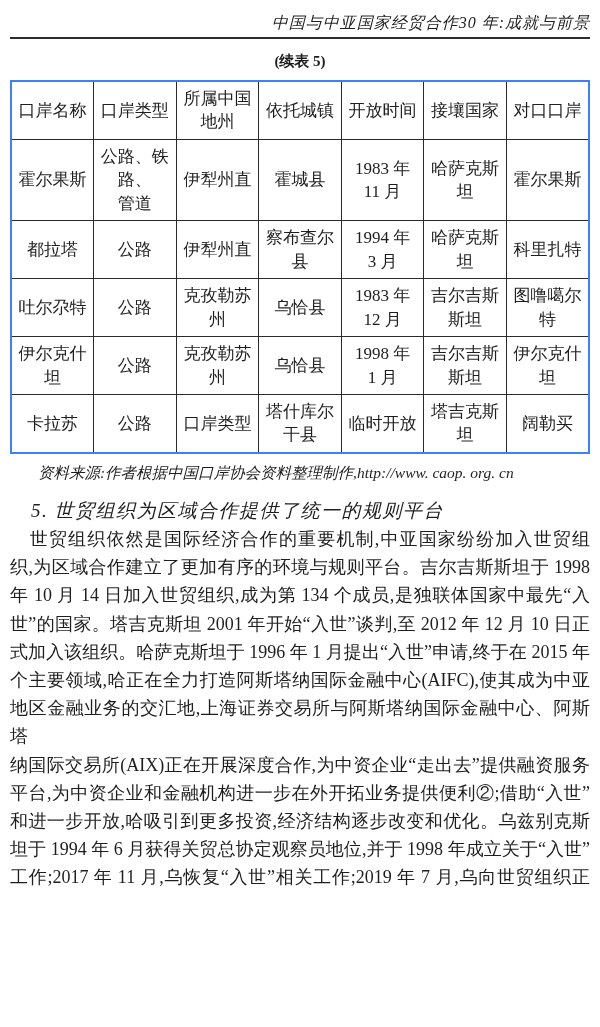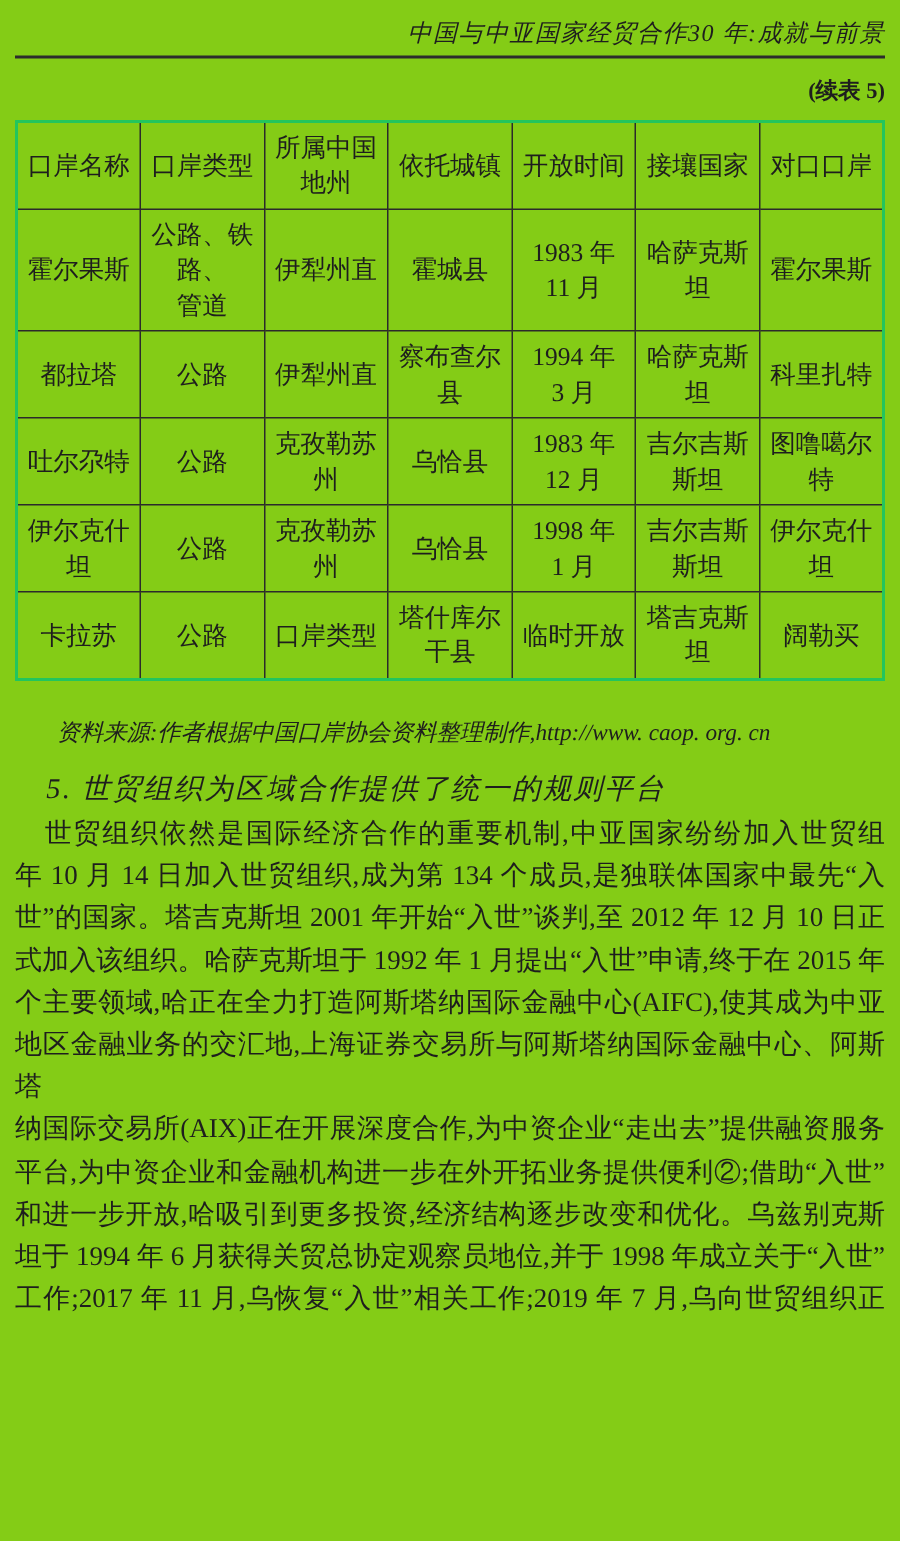--- a/index.html
+++ b/index.html
@@ -1,68 +1,68 @@
 <!DOCTYPE html>
 <html lang="zh"><head>
 <meta charset="utf-8">
 <style>
   * { margin: 0; padding: 0; box-sizing: border-box; }
   html, body { background: #e9e9e7; }
   .page {
     width: 600px; height: 1027px;
     margin: 0 auto;
-    background: #84cc16;
+    background: #ffffff;
     color: #1e1e1e;
     font-family: "Liberation Serif", "DejaVu Serif", serif;
     padding: 12px 10px 0 10px;
     overflow: hidden;
   }
   
   .running-head {
     text-align: right;
     font-style: italic;
     font-size: 16px;
     letter-spacing: 1px;
     line-height: 21px;
   }
   .head-rule {
     border: none;
     border-top: 2px solid #2c2c2c;
     margin-top: 4px;
   }
   .table-caption {
-    text-align: right;
+    text-align: center;
     font-weight: bold;
     font-size: 15px;
     margin-top: 12px;
     line-height: 20px;
   }
   
   table.ports {
     width: 100%;
     border-collapse: collapse;
     table-layout: fixed;
     margin-top: 9px;
-    border: 2px solid #22c55e;
+    border: 2px solid #3b82f6;
   }
   table.ports th, table.ports td {
     border: 1px solid #2b2b2b;
     text-align: center;
     vertical-align: middle;
     font-weight: normal;
     font-size: 17px;
     line-height: 1.38;
     padding: 5px 1px;
     white-space: pre-line;
   }
   
   .source-note {
     font-style: italic;
     font-size: 15.5px;
-    margin-top: 24px;
+    margin-top: 8px;
     text-indent: 1.8em;
     line-height: 21px;
   }
   .section-heading {
     font-style: italic;
     font-size: 19px;
     letter-spacing: 1.5px;
     margin-top: 15px;
     text-indent: 1.1em;
     line-height: 26px;
@@ -157,23 +157,24 @@
       </tr>
     </tbody>
   </table>
 
   <div class="source-note">资料来源:作者根据中国口岸协会资料整理制作,http://www. caop. org. cn</div>
 
   <div class="section-heading">5. 世贸组织为区域合作提供了统一的规则平台</div>
 
   <div class="body-text">
     <div class="bline indent">世贸组织依然是国际经济合作的重要机制,中亚国家纷纷加入世贸组</div>
+    <div class="bline">织,为区域合作建立了更加有序的环境与规则平台。吉尔吉斯斯坦于 1998</div>
     <div class="bline">年 10 月 14 日加入世贸组织,成为第 134 个成员,是独联体国家中最先“入</div>
     <div class="bline">世”的国家。塔吉克斯坦 2001 年开始“入世”谈判,至 2012 年 12 月 10 日正</div>
-    <div class="bline">式加入该组织。哈萨克斯坦于 1992 年 1 月提出“入世”申请,终于在 2015 年</div>
+    <div class="bline">式加入该组织。哈萨克斯坦于 1996 年 1 月提出“入世”申请,终于在 2015 年</div>
     <div class="bline">个主要领域,哈正在全力打造阿斯塔纳国际金融中心(AIFC),使其成为中亚</div>
     <div class="bline">地区金融业务的交汇地,上海证券交易所与阿斯塔纳国际金融中心、阿斯塔</div>
     <div class="bline">纳国际交易所(AIX)正在开展深度合作,为中资企业“走出去”提供融资服务</div>
     <div class="bline">平台,为中资企业和金融机构进一步在外开拓业务提供便利②;借助“入世”</div>
     <div class="bline">和进一步开放,哈吸引到更多投资,经济结构逐步改变和优化。乌兹别克斯</div>
     <div class="bline">坦于 1994 年 6 月获得关贸总协定观察员地位,并于 1998 年成立关于“入世”</div>
     <div class="bline">工作;2017 年 11 月,乌恢复“入世”相关工作;2019 年 7 月,乌向世贸组织正</div>
   </div>
 
 </div>

